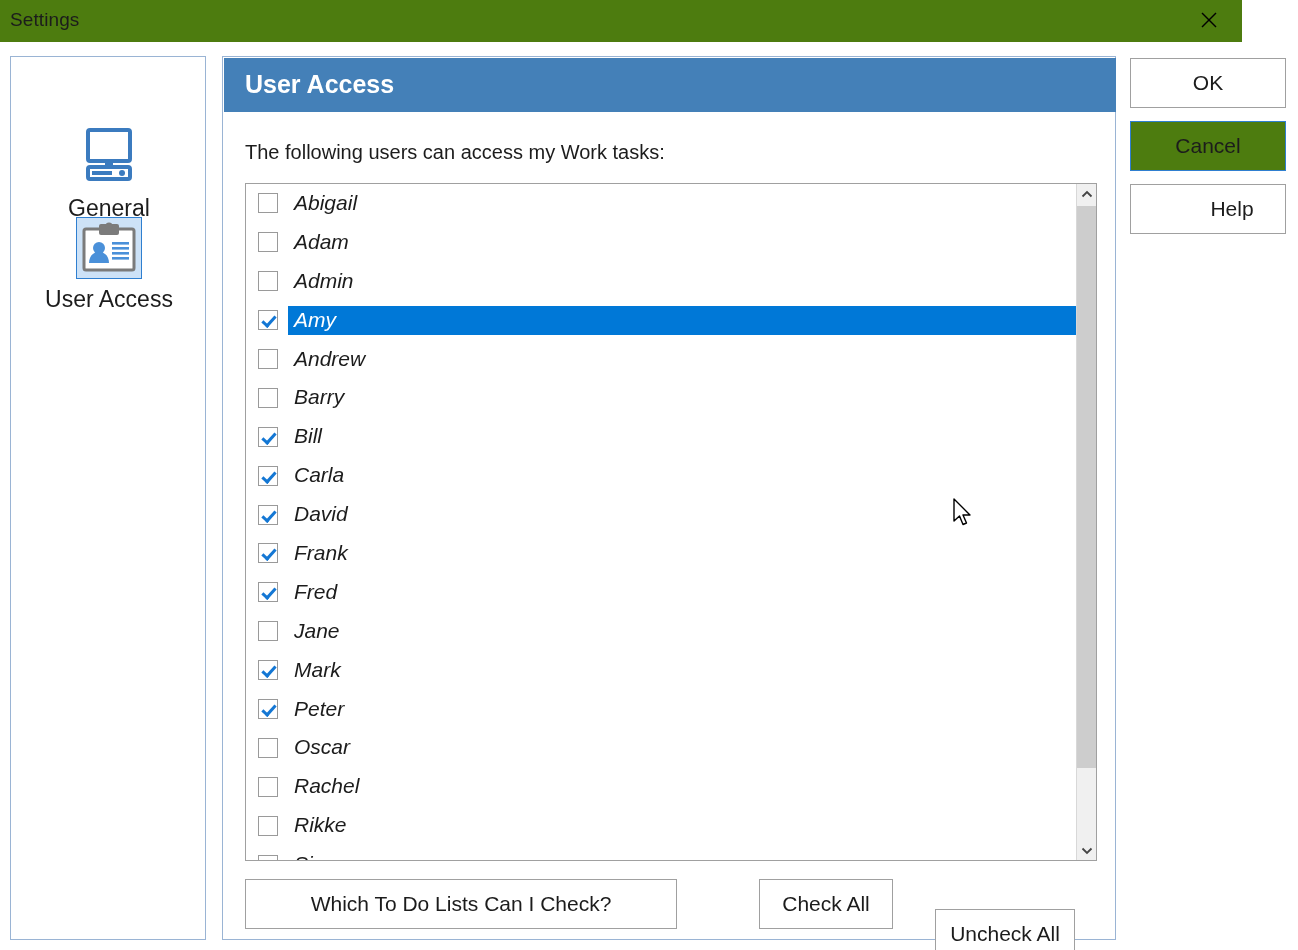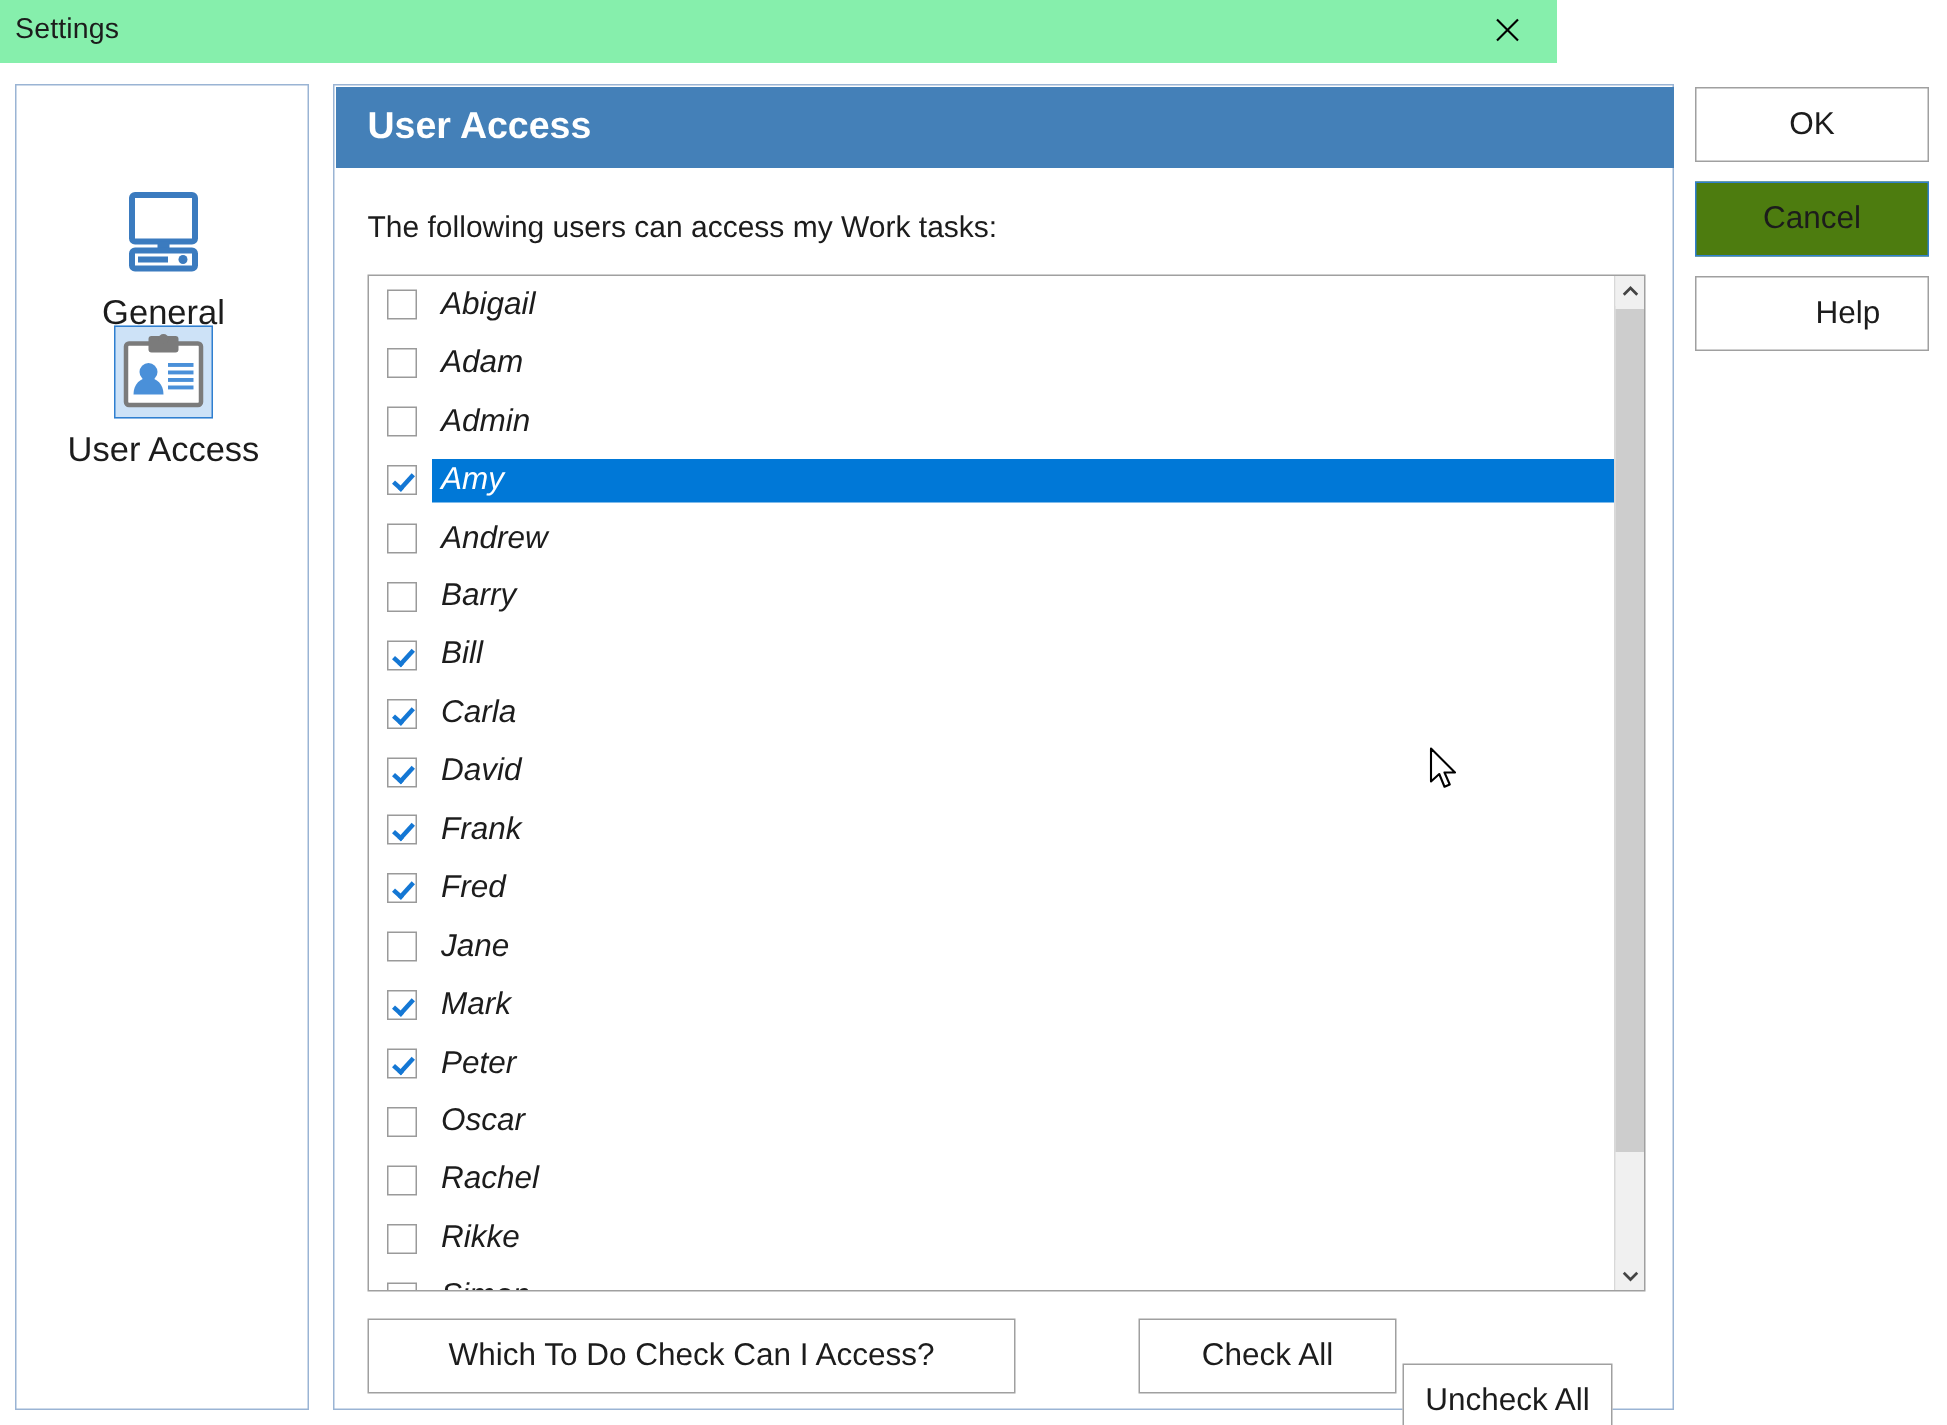--- a/index.html
+++ b/index.html
@@ -13,22 +13,22 @@
     font-family: "Liberation Sans", sans-serif;
     color: #1a1a1a;
     position: relative;
     overflow: hidden;
   }
 
   
   .titlebar {
     position: absolute;
     left: 0; top: 0;
-    width: 1038px; height: 42px;
-    background: #86efac;
+    width: 1242px; height: 42px;
+    background: #4d7c0f;
   }
   .titlebar .title {
     position: absolute;
     left: 10px; top: 9px;
     font-size: 19px;
     color: #1c1c1c;
     letter-spacing: .1px;
   }
   .close-btn {
     position: absolute;
@@ -195,21 +195,21 @@
     position: absolute;
     background: #ffffff;
     border: 1px solid #a0a0a0;
     box-sizing: border-box;
     display: flex; align-items: center; justify-content: center;
     font-size: 21px;
     color: #1c1c1c;
     cursor: default;
   }
   #btn-which { left: 22px; top: 822px; width: 432px; height: 50px; }
-  #btn-check-all { left: 536px; top: 822px; width: 172px; height: 50px; }
+  #btn-check-all { left: 536px; top: 822px; width: 134px; height: 50px; }
   #btn-uncheck-all { left: 712px; top: 852px; width: 140px; height: 50px; }
 
   
   .side-btn {
     position: absolute;
     left: 1130px;
     width: 156px; height: 50px;
     background: #ffffff;
     border: 1px solid #a0a0a0;
     box-sizing: border-box;
@@ -372,21 +372,21 @@
       </div>
       <div class="sb-thumb"></div>
       <div class="sb-arrow down">
         <svg width="12" height="9" viewBox="0 0 12 9" aria-hidden="true">
           <polyline points="1.5,2.5 6,7 10.5,2.5" fill="none" stroke="#444" stroke-width="1.8"></polyline>
         </svg>
       </div>
     </div>
   </div>
 
-  <div class="btm-btn" id="btn-which">Which To Do Check Can I Access?</div>
+  <div class="btm-btn" id="btn-which">Which To Do Lists Can I Check?</div>
   <div class="btm-btn" id="btn-check-all">Check All</div>
   <div class="btm-btn" id="btn-uncheck-all">Uncheck All</div>
 
 </div>
 
 <div class="side-btn" id="btn-ok">OK</div>
 <div class="side-btn" id="btn-cancel">Cancel</div>
 <div class="side-btn" id="btn-help">Help</div>
 
 <div class="cursor">

